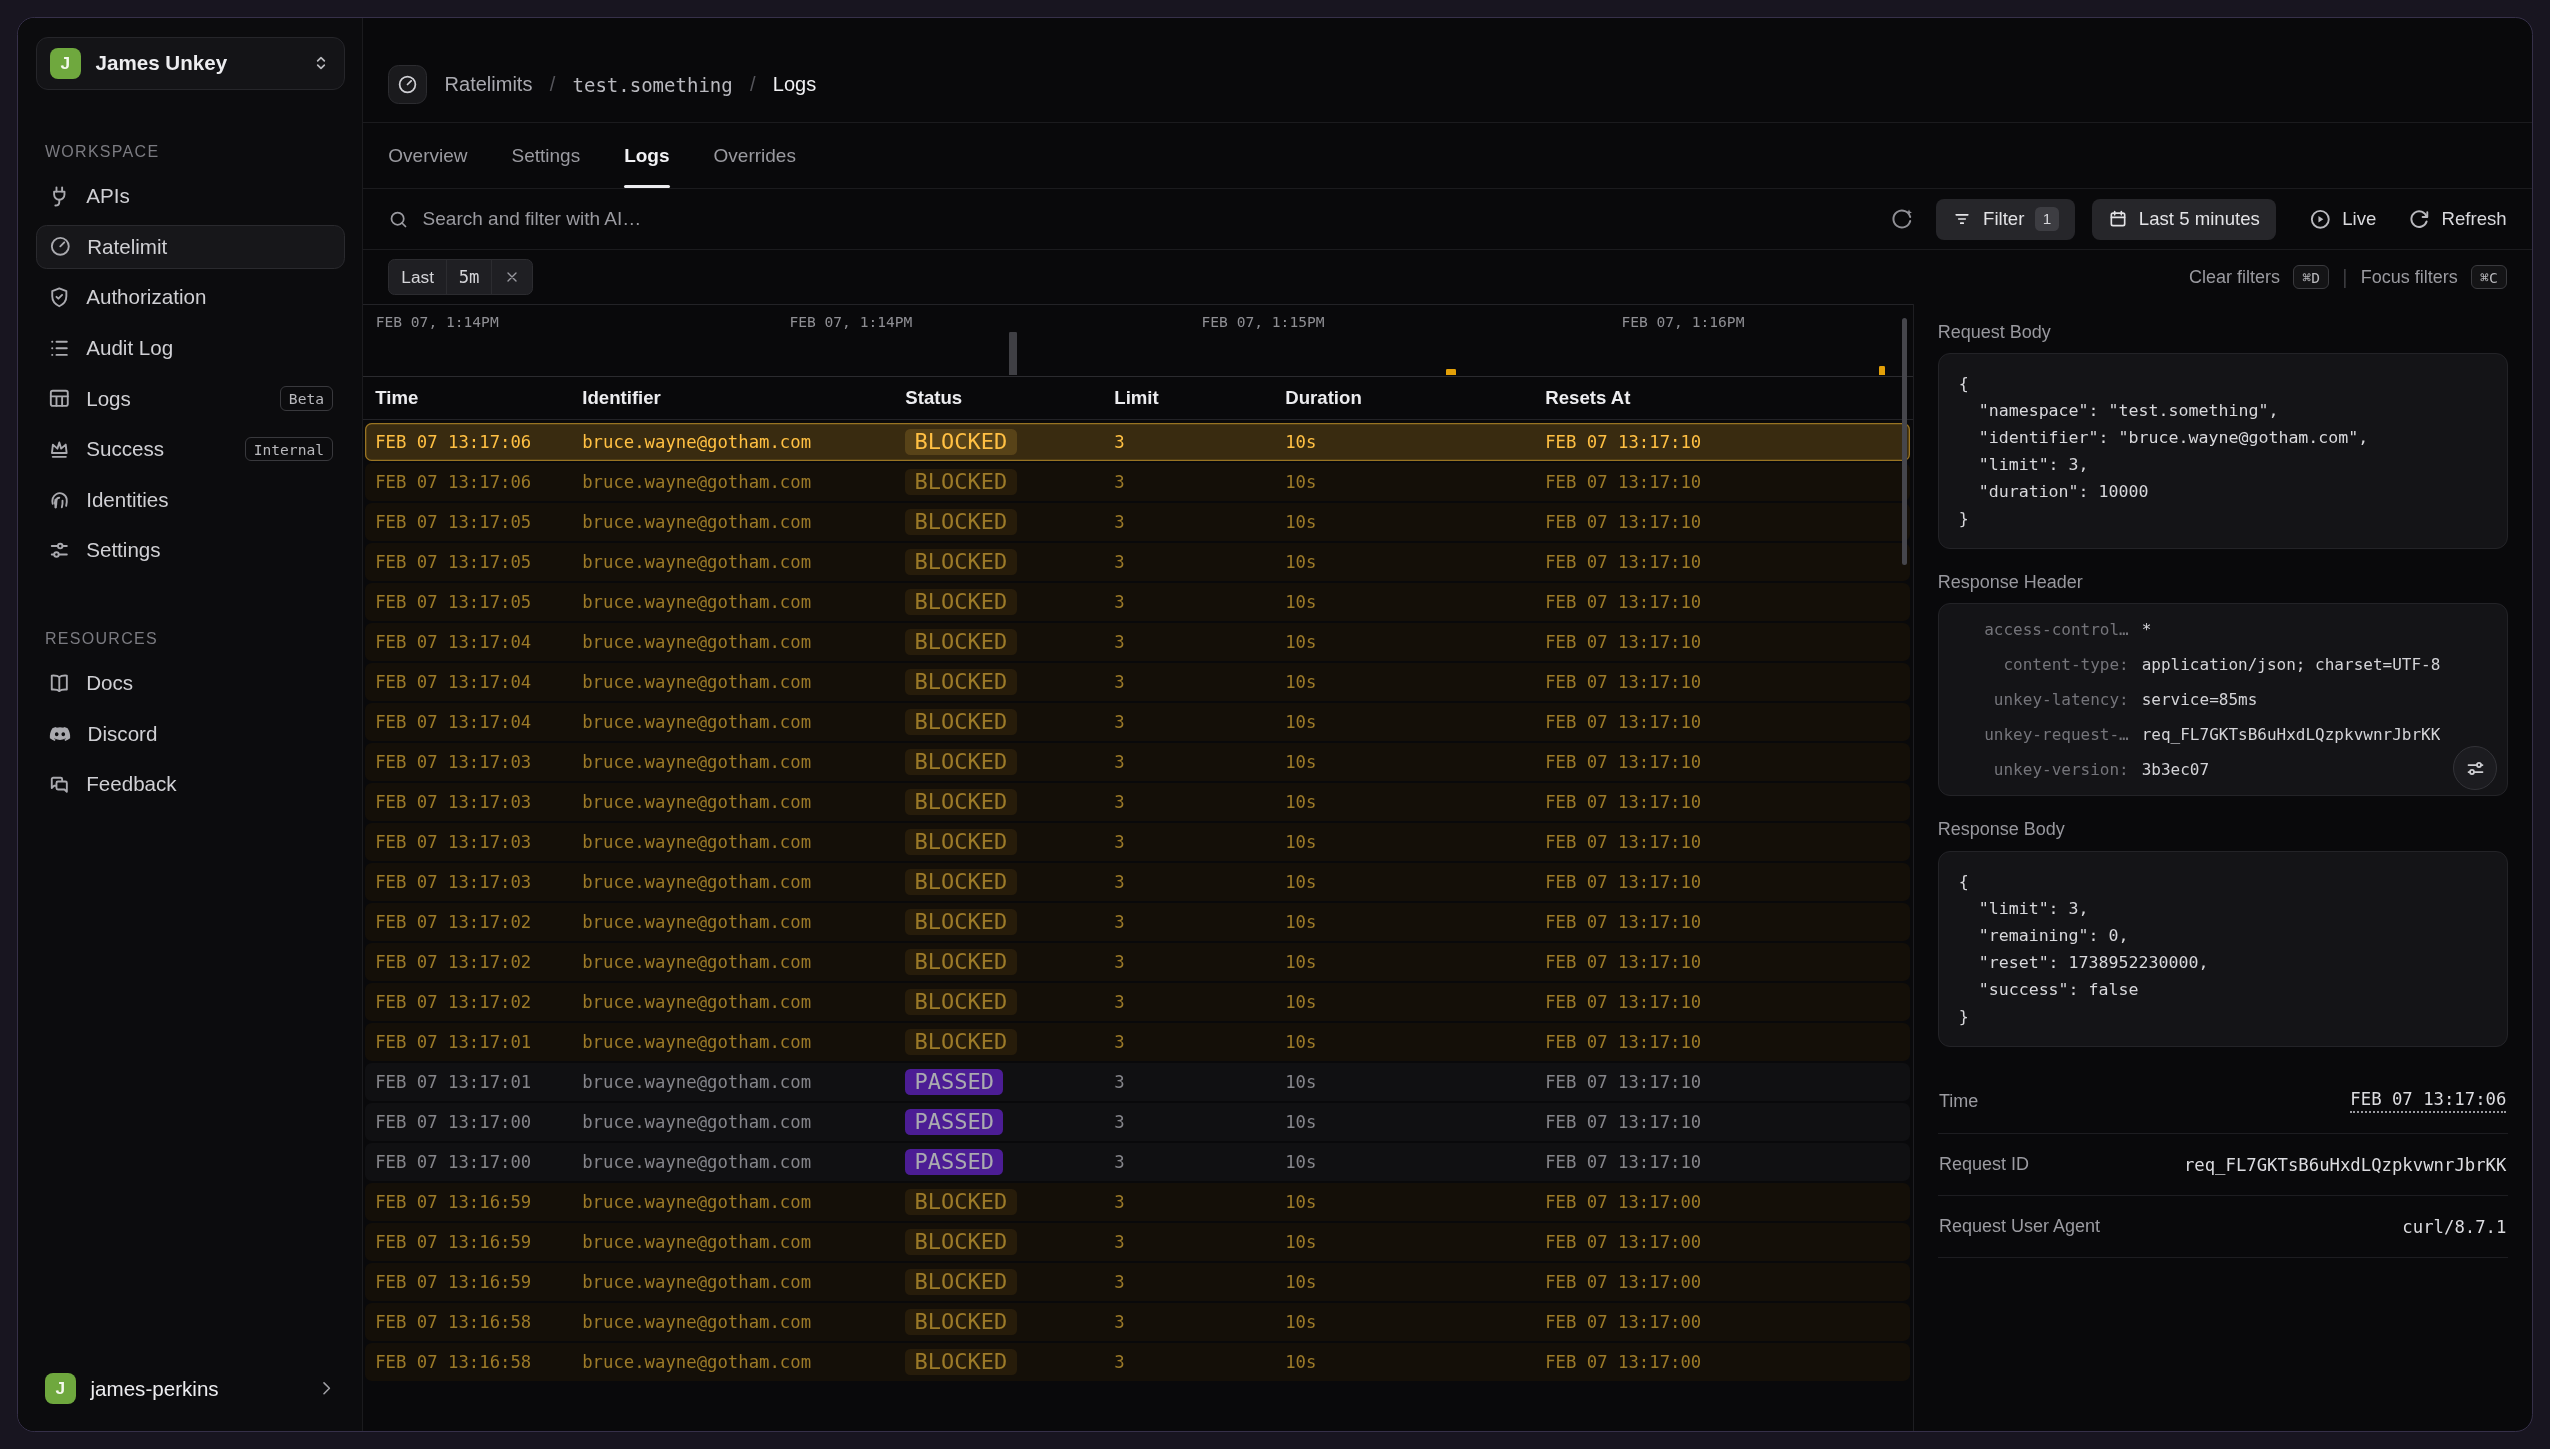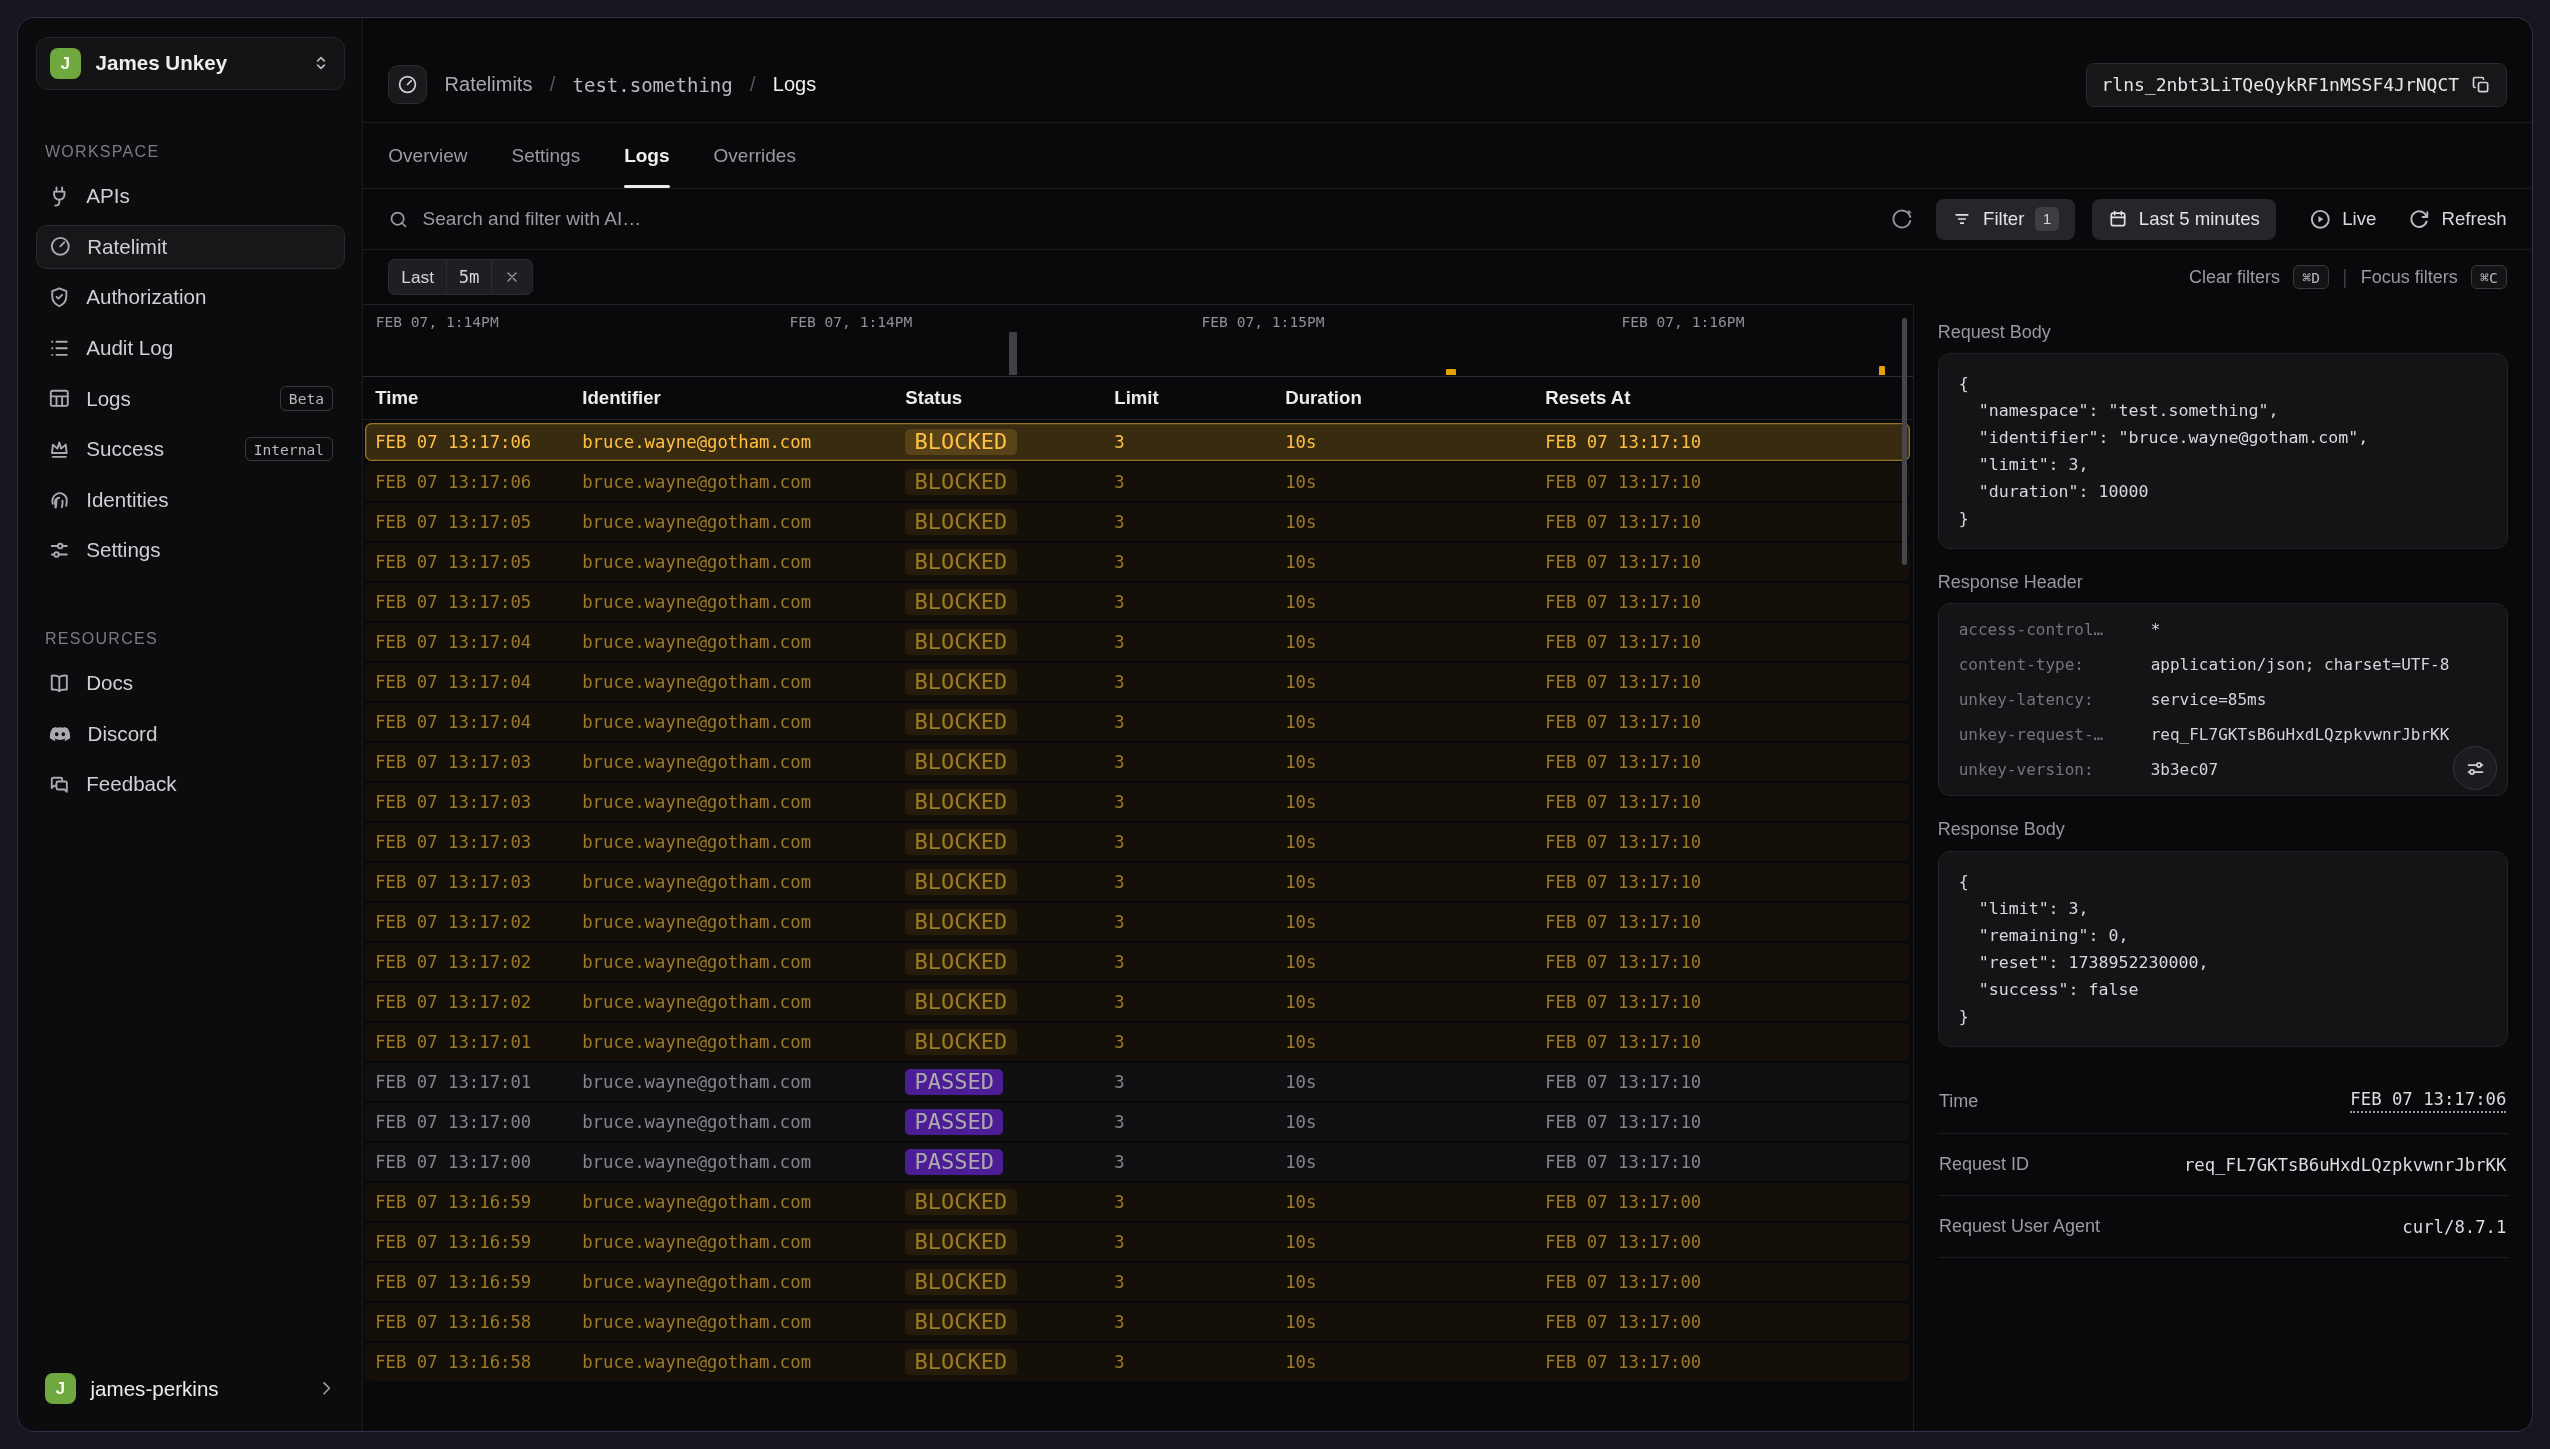--- a/index.html
+++ b/index.html
@@ -77,21 +77,21 @@
   .lrow.selected { color:#ffc043; background:#392b10; box-shadow:inset 0 0 0 1.3px #997423; }
   .lrow.selected .badge { background:rgba(255,192,67,.16); }
   .vscroll { position:absolute; right:5.3px; top:13.3px; width:5.3px; height:247px; border-radius:2.7px; background:#46464c; cursor:grab; }
 
   
   .panel { width:619px; flex:0 0 619px; border-left:1.3px solid #1e1e22; padding:17.3px 24px 10.6px; display:flex; flex-direction:column; overflow:hidden; }
   .p-label { font-size:18px; color:#98989e; margin-bottom:10.6px; }
   .card { background:#141417; border:1.3px solid #232327; border-radius:12px; padding:16px 20px; margin-bottom:22.6px; }
   .code { font-family:"DejaVu Sans Mono", monospace; font-size:16.6px; line-height:27px; color:#d8d8dc; white-space:pre; }
   .hdr-card { position:relative; }
-  .hrow { display:flex; gap:22px; margin-bottom:16px; }
+  .hrow { display:flex; gap:13px; margin-bottom:16px;text-align:right; }
   .hrow:last-child { margin-bottom:0; }
   .hkey { width:170px; flex:0 0 170px; font-family:"DejaVu Sans Mono", monospace; font-size:16px; color:#74747a; }
   .hval { font-family:"DejaVu Sans Mono", monospace; font-size:16px; color:#d4d4d8; white-space:nowrap; overflow:hidden; }
   .float-btn { position:absolute; right:9.3px; bottom:5.3px; width:44px; height:44px; border-radius:50%; background:#1c1c20; border:1.3px solid #333338; display:flex; align-items:center; justify-content:center; color:#d0d0d4; cursor:pointer; }
   .drow { display:flex; align-items:center; justify-content:space-between; padding:20px 1.3px; border-bottom:1.3px solid #1d1d21; }
   .dlabel { font-size:18px; color:#9b9ba1; }
   .dval { font-family:"DejaVu Sans Mono", monospace; font-size:17.3px; color:#dcdce0; }
   .dval.u { border-bottom:2px dotted #9a9aa0; padding-bottom:2px; }
   .meta-row { border-bottom:none; }
   .meta-box { width:372px; background:#141417; border:1.3px solid #232327; border-radius:8px; padding:10.6px 17.3px; font-family:"DejaVu Sans Mono", monospace; font-size:16.6px; color:#cfcfd4; }
@@ -245,29 +245,20 @@
               <circle cx="12" cy="12" r="9"></circle>
               <path d="M12 12l4.2-4.2"></path>
             </svg>
         </span>
       </div>
       <span class="bc-root">Ratelimits</span>
       <span class="bc-slash">/</span>
       <span class="bc-mid mono">test.something</span>
       <span class="bc-slash">/</span>
       <span class="bc-leaf">Logs</span>
-      <div class="copy-chip mono">
-        <span>rlns_2nbt3LiTQeQykRF1nMSSF4JrNQCT</span>
-        <span class="icon">
-          <svg width="20" height="20" viewBox="0 0 24 24" fill="none" stroke="currentColor" stroke-width="2" stroke-linecap="round" stroke-linejoin="round">
-              <rect x="9" y="9" width="11" height="11" rx="2"></rect>
-              <path d="M5 15h-.5A1.5 1.5 0 0 1 3 13.5v-9A1.5 1.5 0 0 1 4.5 3h9A1.5 1.5 0 0 1 15 4.5V5"></path>
-            </svg>
-        </span>
-      </div>
     </div>
 
     <div class="tabs-row">
         <div class="tab">Overview</div>
         <div class="tab">Settings</div>
         <div class="tab active">Logs</div>
         <div class="tab">Overrides</div>
       </div>
 
     <div class="toolbar">

